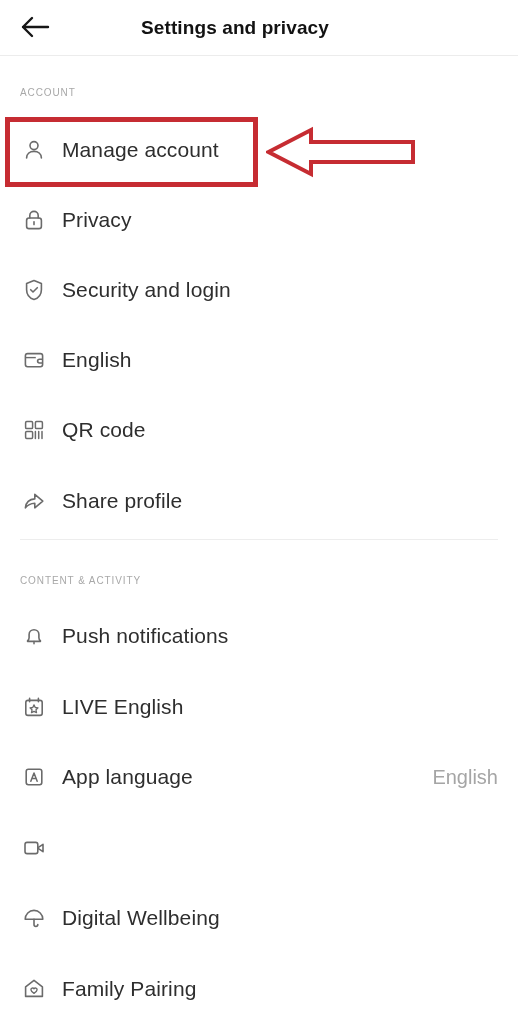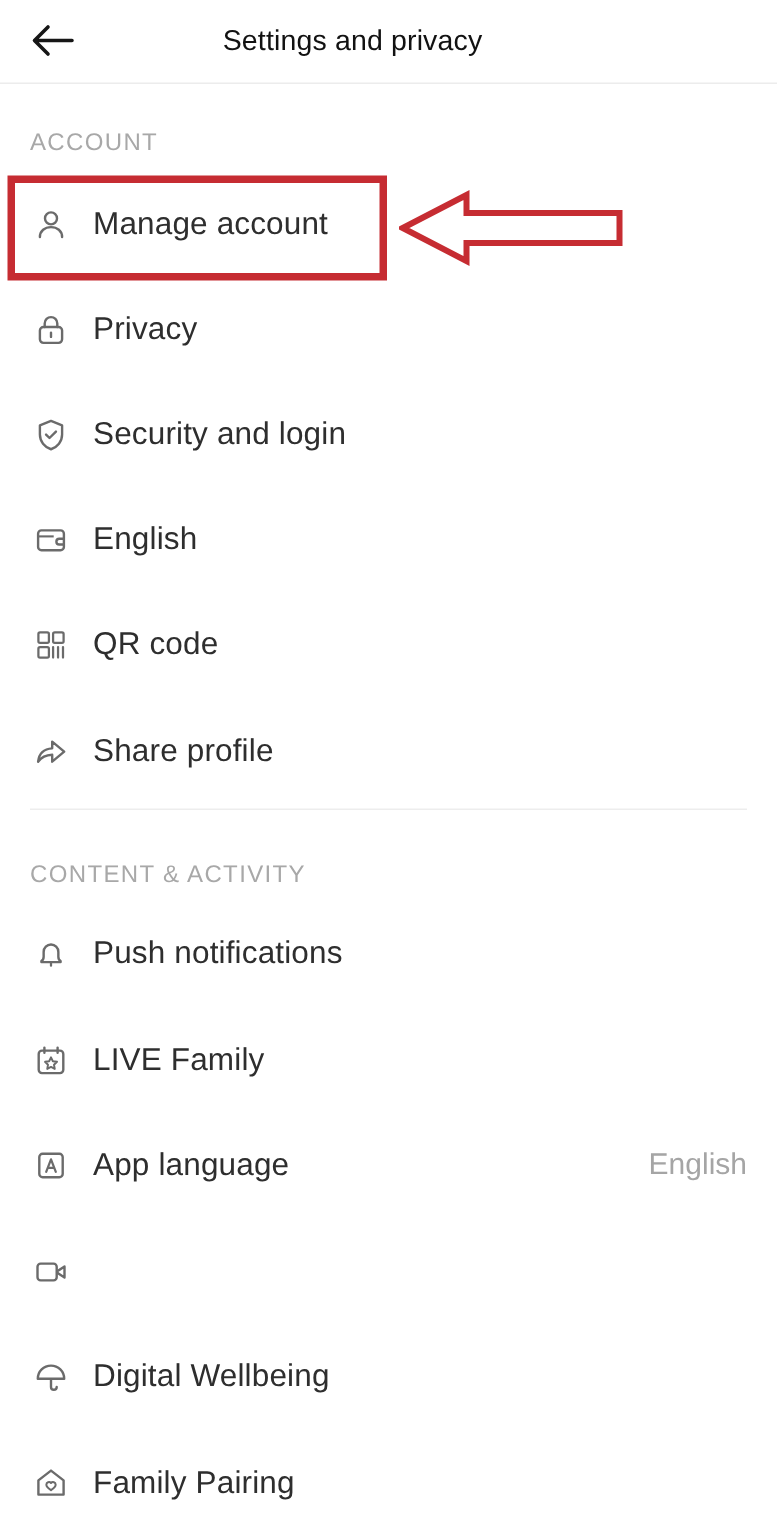--- a/index.html
+++ b/index.html
@@ -19,32 +19,32 @@
   .back-btn {
     position: absolute; left: 17px; top: 11px;
     width: 36px; height: 32px;
     display: flex; align-items: center; justify-content: center;
     cursor: pointer;
   }
   .back-btn svg { display: block; }
   .header-title {
     position: absolute; left: 0; top: 0; width: 470px; height: 56px;
     display: flex; align-items: center; justify-content: center;
-    font-size: 19px; font-weight: normal; color: #121212;
+    font-size: 19px; font-weight: bold; color: #121212;
     letter-spacing: 0.1px;
   }
   .header-rule {
     position: absolute; left: 0; top: 55px; width: 518px; height: 1px;
     background: #ececec;
   }
 
   
   .section-label {
     position: absolute; left: 20px;
-    font-size: 16px; font-weight: normal;
+    font-size: 10px; font-weight: normal;
     color: #a8a8a8; letter-spacing: 0.9px;
     text-transform: uppercase;
     white-space: nowrap;
   }
   #label-account { top: 87px; }
   #label-content { top: 575px; }
 
   
   .row {
     position: absolute; left: 0; width: 518px; height: 52px;
@@ -185,21 +185,21 @@
   </div>
 
   <div class="row" style="top:681px">
     <span class="ico">
       <svg width="24" height="24" viewBox="0 0 24 24" fill="none">
         <rect x="3.8" y="5.4" width="16.4" height="15" rx="2.2" stroke="#6b6b6b" stroke-width="1.6"></rect>
         <path d="M7.6 3.4v3.4M16.4 3.4v3.4" stroke="#6b6b6b" stroke-width="1.6" stroke-linecap="round"></path>
         <path d="m12 9.9 1.25 2.6 2.75.38-2 1.95.5 2.77L12 16.3l-2.5 1.3.5-2.77-2-1.95 2.75-.38L12 9.9Z" stroke="#6b6b6b" stroke-width="1.3" stroke-linejoin="round"></path>
       </svg>
     </span>
-    <span class="lbl">LIVE Family</span>
+    <span class="lbl">LIVE English</span>
   </div>
 
   <div class="row" style="top:751px">
     <span class="ico">
       <svg width="24" height="24" viewBox="0 0 24 24" fill="none">
         <rect x="4.2" y="4.2" width="15.6" height="15.6" rx="2.2" stroke="#6b6b6b" stroke-width="1.6"></rect>
         <path d="M8.8 16.2 12 7.9l3.2 8.3M9.9 13.6h4.2" stroke="#6b6b6b" stroke-width="1.5" stroke-linecap="round" stroke-linejoin="round"></path>
       </svg>
     </span>
     <span class="lbl">App language</span>

